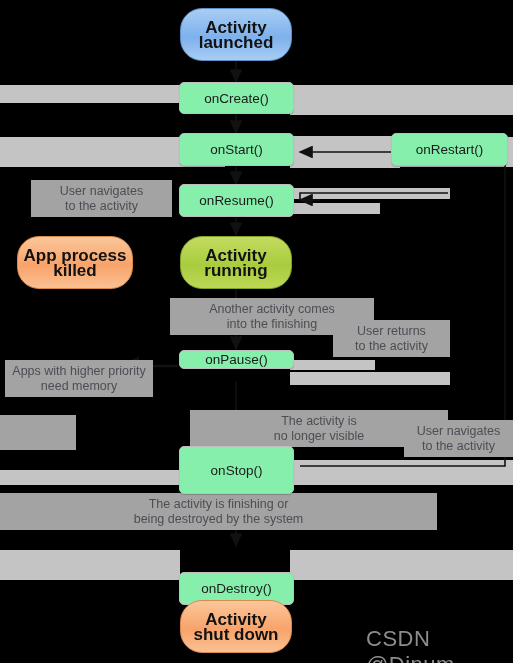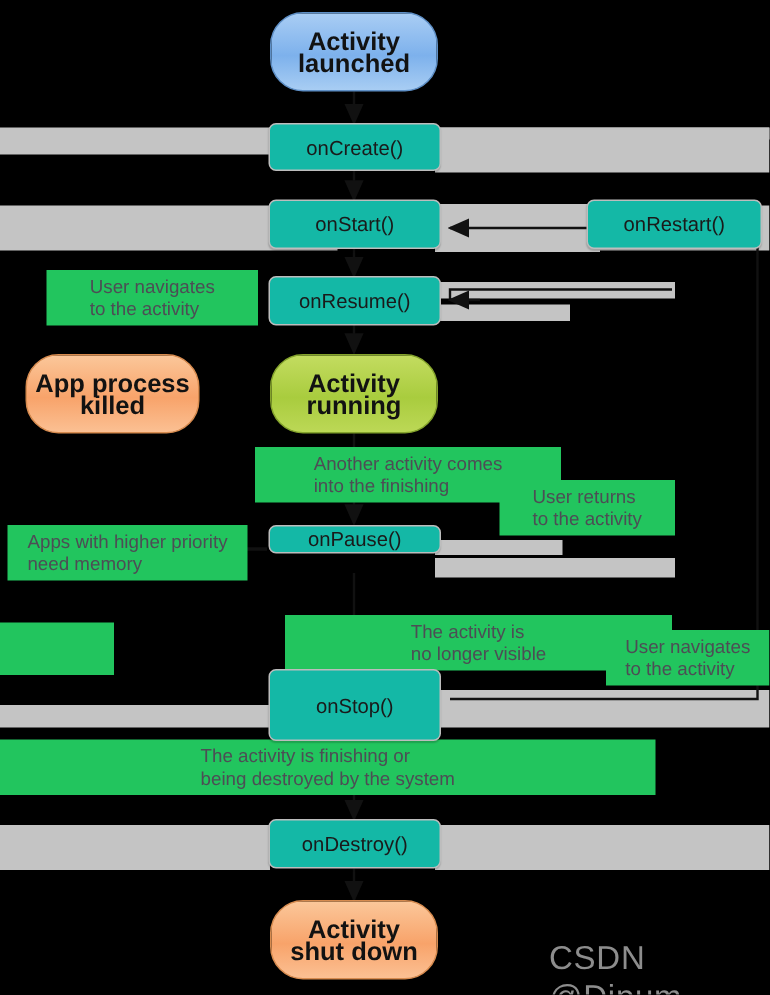--- a/index.html
+++ b/index.html
@@ -19,37 +19,38 @@
 
   
   .band {
     position: absolute;
     background: #c4c4c4;
   }
 
   
   .callout {
     position: absolute;
-    background: #22c55e;
+    background: #a3a3a3;
     color: #4d4d55;
     font-size: 12.5px;
     line-height: 15px;
+    text-align: center;
     display: flex;
     align-items: center;
     justify-content: center;
     box-sizing: border-box;
     padding: 0 4px;
     white-space: pre-line;
   }
   .callout.plain { }
 
   
   .method {
     position: absolute;
-    background: #14b8a6;
+    background: #86efac;
     border: 1px solid #bdbdbd;
     border-radius: 5px;
     box-sizing: border-box;
     display: flex;
     align-items: center;
     justify-content: center;
     font-size: 13.5px;
     color: #1a1a1a;
     box-shadow: 0 1px 1px rgba(0,0,0,0.18);
   }
@@ -163,21 +164,21 @@
 
   <div class="callout" style="left:31px; top:180px; width:141px; height:37px;">User navigates
 to the activity</div>
 
   <div class="callout" style="left:170px; top:298px; width:204px; height:37px;">Another activity comes
 into the finishing</div>
 
   <div class="callout" style="left:333px; top:320px; width:117px; height:37px;">User returns
 to the activity</div>
 
-  <div class="callout" style="left:5px; top:350px; width:160px; height:37px;">Apps with higher priority
+  <div class="callout" style="left:5px; top:360px; width:148px; height:37px;">Apps with higher priority
 need memory</div>
 
   <div class="callout" style="left:190px; top:410px; width:258px; height:37px;">The activity is
 no longer visible</div>
 
   <div class="callout" style="left:404px; top:420px; width:109px; height:37px;">User navigates
 to the activity</div>
 
   <div class="callout plain" style="left:0px; top:415px; width:76px; height:35px;"></div>
 
@@ -201,21 +202,21 @@
   </div>
 
   <div class="method" style="left:179px; top:350px; width:115px; height:19px;">
     <span>onPause()</span>
   </div>
 
   <div class="method" style="left:179px; top:446px; width:115px; height:48px;">
     <span>onStop()</span>
   </div>
 
-  <div class="method" style="left:179px; top:546px; width:115px; height:33px;">
+  <div class="method" style="left:179px; top:572px; width:115px; height:33px;">
     <span>onDestroy()</span>
   </div>
 
   <div class="pill blue" style="left:180px; top:8px; width:112px; height:53px;">Activity
 launched</div>
 
   <div class="pill orange" style="left:17px; top:236px; width:116px; height:53px;">App process
 killed</div>
 
   <div class="pill green" style="left:180px; top:236px; width:112px; height:53px;">Activity

